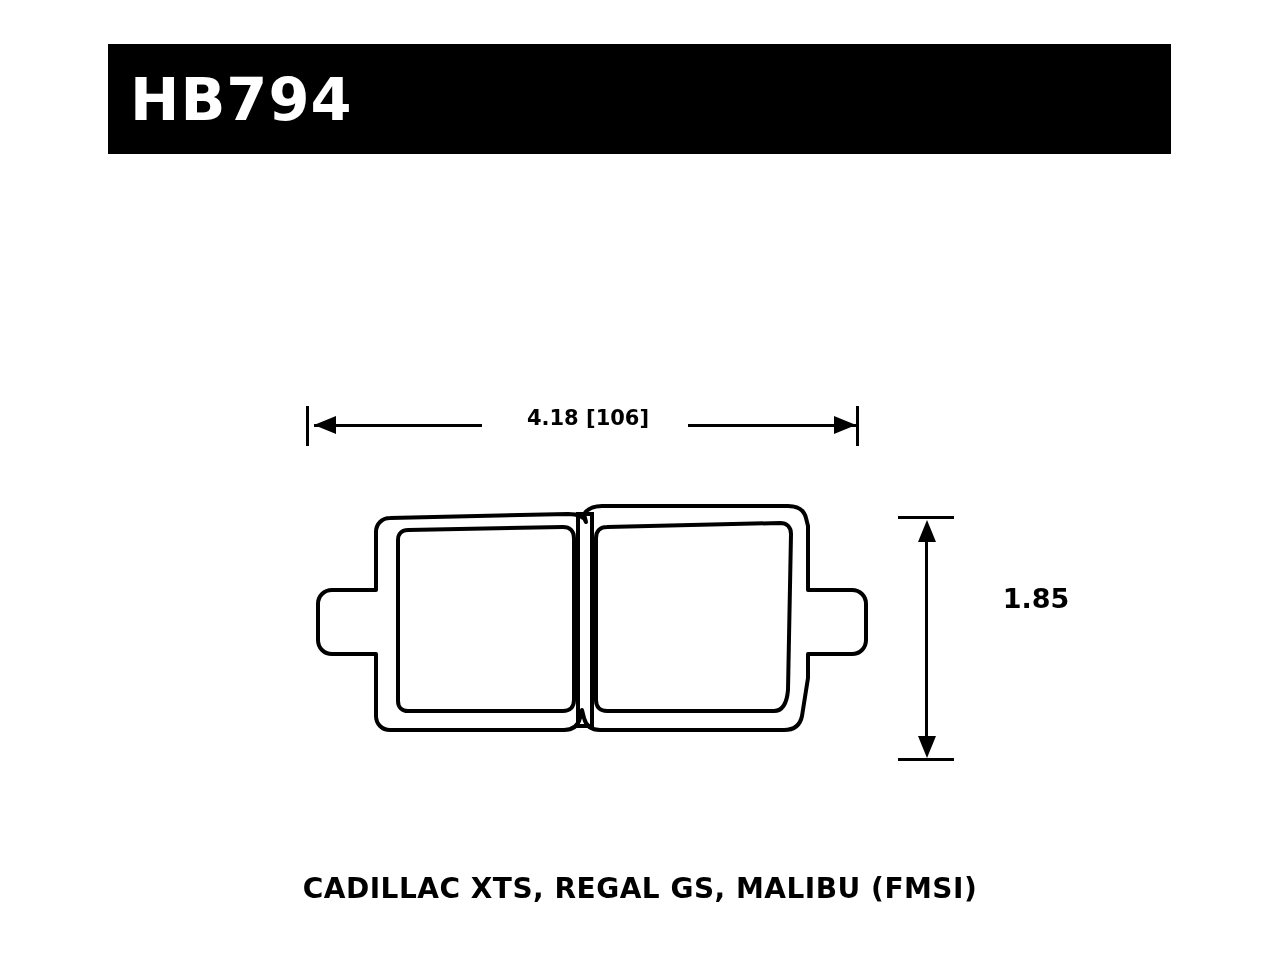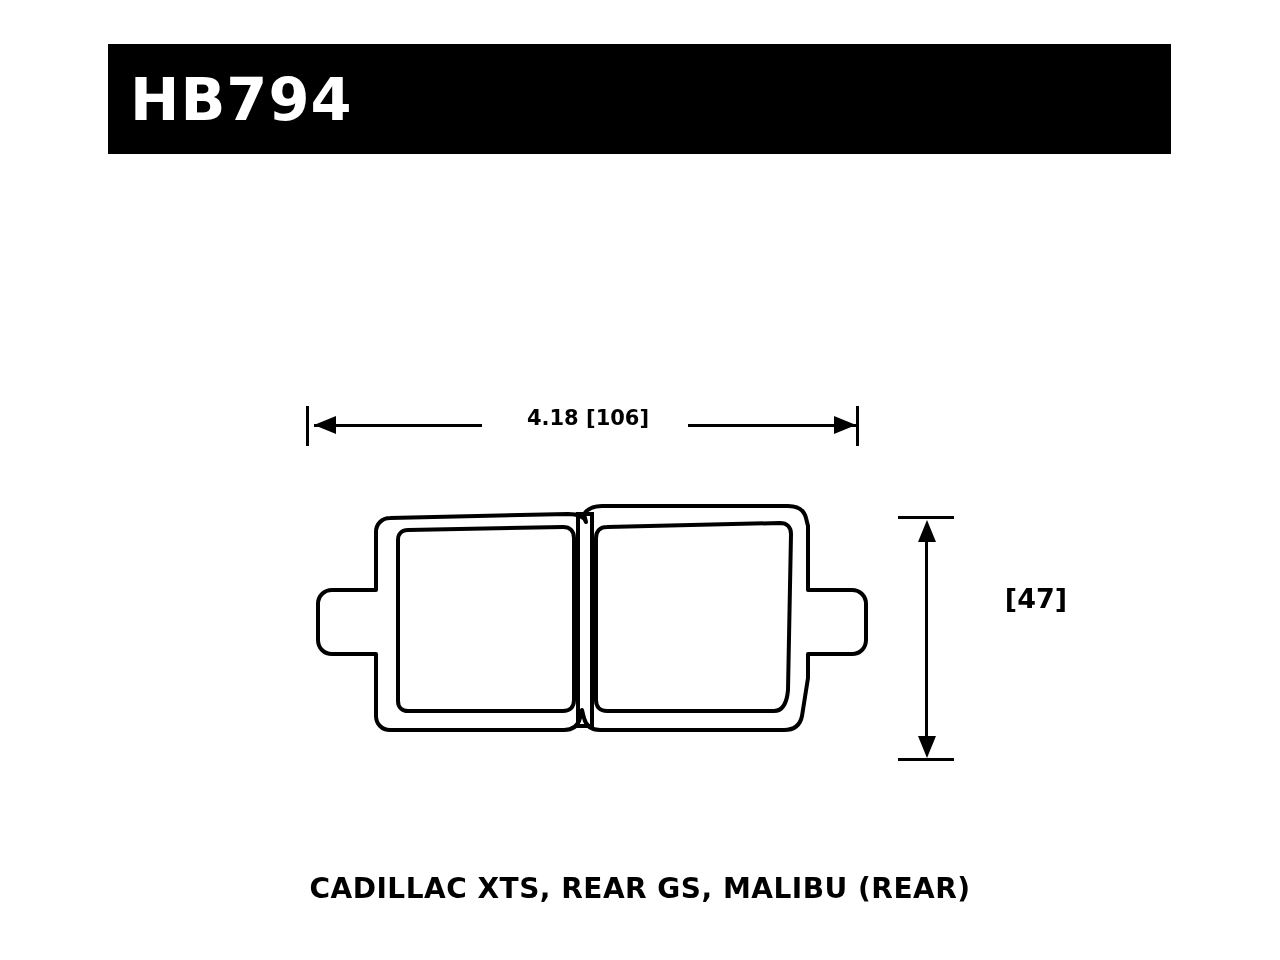--- a/index.html
+++ b/index.html
@@ -284,19 +284,19 @@
     </svg>
   </div>
 
   <div class="dim-height">
     <div class="cap top"></div>
     <div class="cap bot"></div>
     <div class="vline"></div>
     <div class="arrow-head-v up"></div>
     <div class="arrow-head-v down"></div>
     <div class="label">
-      <div>[47]</div>
+      <div>1.85</div>
     </div>
   </div>
 
-  <div class="caption">CADILLAC XTS, REAR GS, MALIBU (REAR)</div>
+  <div class="caption">CADILLAC XTS, REGAL GS, MALIBU (FMSI)</div>
 
 </div>
 
 </body></html>

